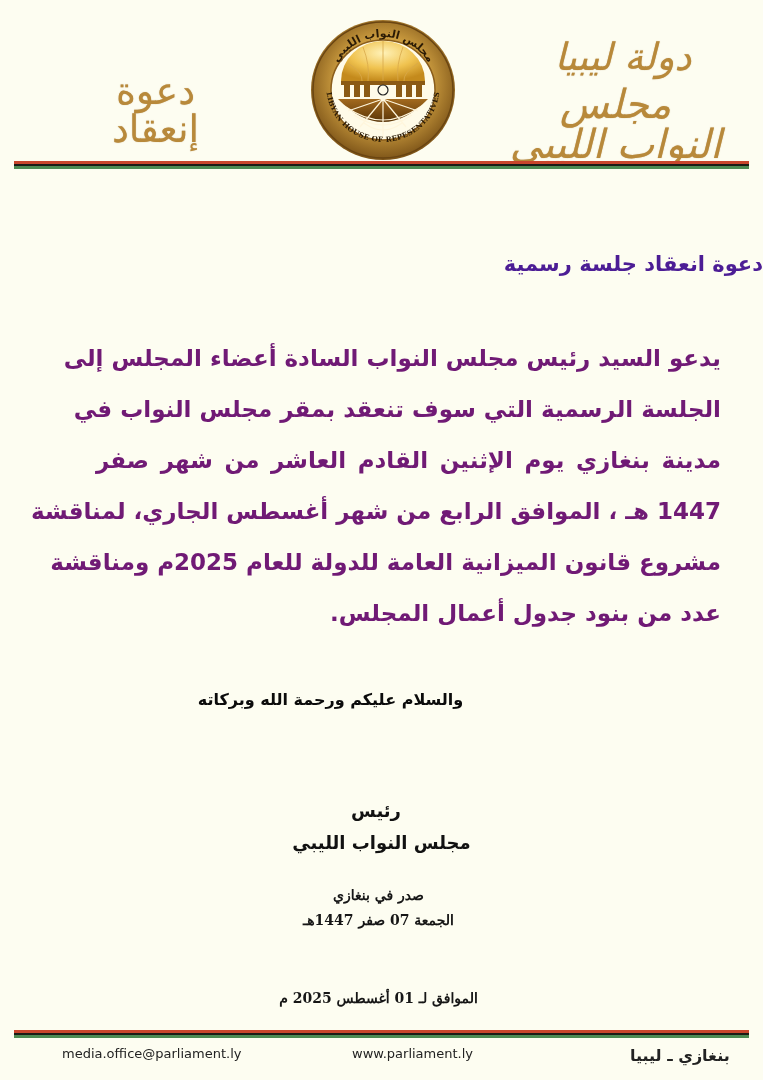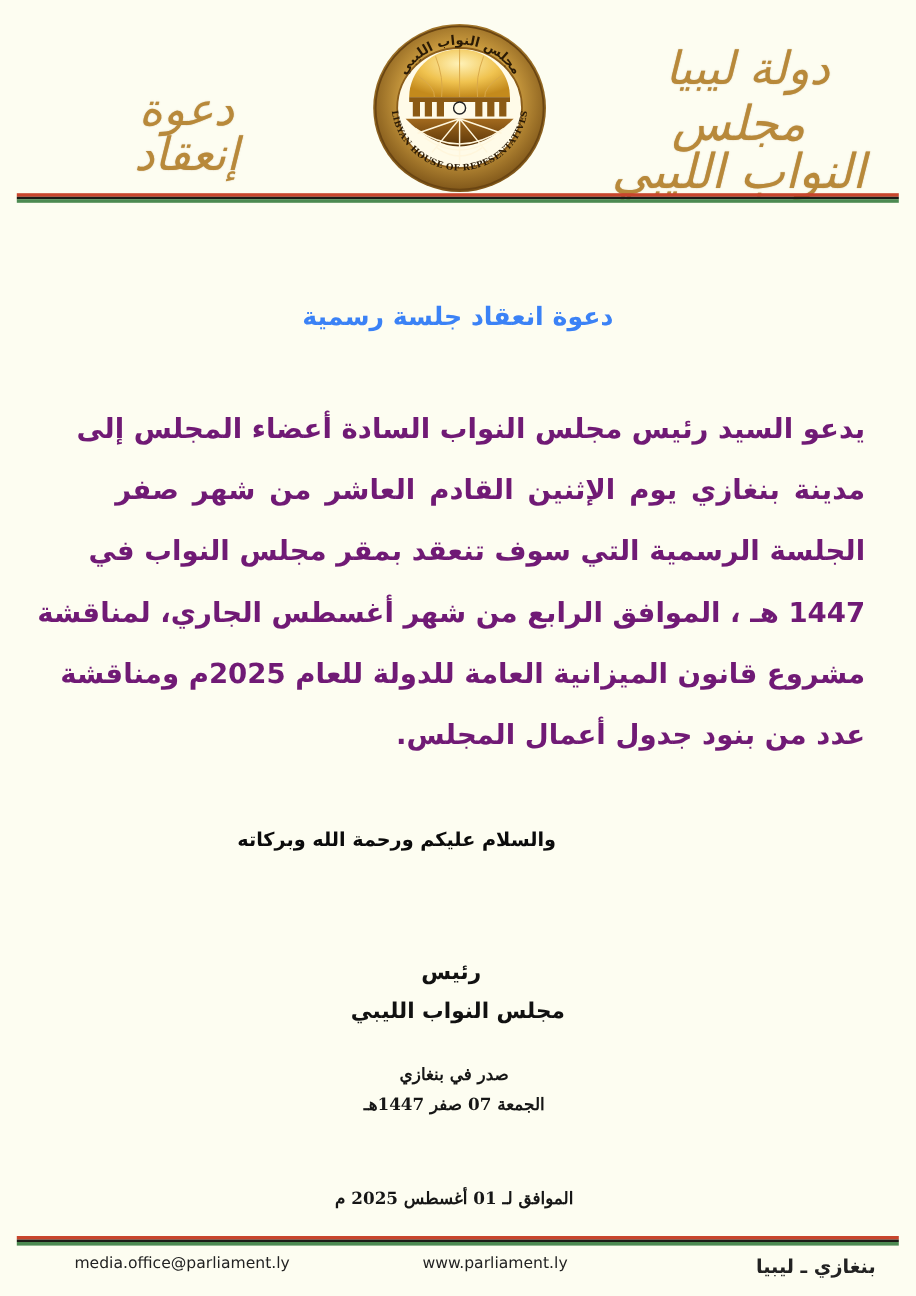--- a/index.html
+++ b/index.html
@@ -35,21 +35,20 @@
       direction: rtl;
       text-align: center;
       line-height: 1;
       text-shadow: 0 0 1px rgba(150,100,30,0.5);
     }
     .cal-left {
       left: 68px;
       top: 72px;
       width: 175px;
       font-size: 38px;
-      font-style: italic;
       letter-spacing: 1px;
     }
     .cal-right-top {
       left: 548px;
       top: 38px;
       width: 150px;
       font-size: 38px;
       font-style: italic;
     }
     .cal-right-bottom {
@@ -80,25 +79,24 @@
     .flag-rule .g { height: 3px; background: #4c8a52; }
     .top-rule { top: 161px; }
     .bottom-rule { top: 1030px; }
 
     
     .title {
       position: absolute;
       left: 0;
       top: 252px;
       width: 763px;
-      text-align: center;
       direction: rtl;
       font-size: 21px;
       font-weight: bold;
-      color: #3b82f6;
+      color: #4c1d95;
     }
 
     .body-text {
       position: absolute;
       left: 96px;
       top: 333px;
       width: 625px;
       direction: rtl;
       font-size: 23px;
       font-weight: bold;
@@ -237,22 +235,22 @@
   <div class="flag-rule top-rule">
     <div class="r"></div>
       <div class="b"></div>
       <div class="g"></div>
   </div>
 
   <div class="title">دعوة انعقاد جلسة رسمية</div>
 
   <div class="body-text">
     <span class="body-line">يدعو السيد رئيس مجلس النواب السادة أعضاء المجلس إلى</span>
+    <span class="body-line">الجلسة الرسمية التي سوف تنعقد بمقر مجلس النواب في</span>
     <span class="body-line">مدينة بنغازي يوم الإثنين القادم العاشر من شهر صفر</span>
-    <span class="body-line">الجلسة الرسمية التي سوف تنعقد بمقر مجلس النواب في</span>
     <span class="body-line">1447 هـ ، الموافق الرابع من شهر أغسطس الجاري، لمناقشة</span>
     <span class="body-line">مشروع قانون الميزانية العامة للدولة للعام 2025م ومناقشة</span>
     <span class="body-line last">عدد من بنود جدول أعمال المجلس.</span>
   </div>
 
   <div class="greeting">والسلام عليكم ورحمة الله وبركاته</div>
 
   <div class="sig-title">رئيس</div>
   <div class="sig-org">مجلس النواب الليبي</div>
 

